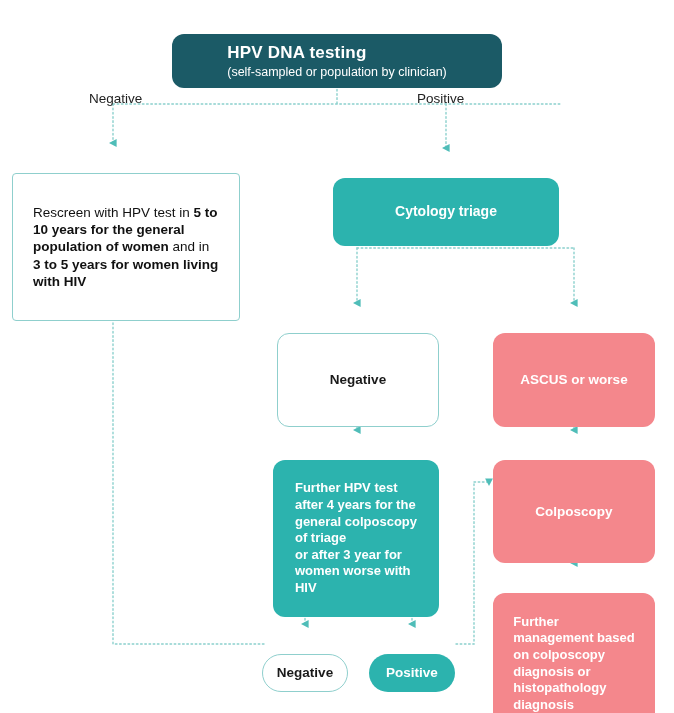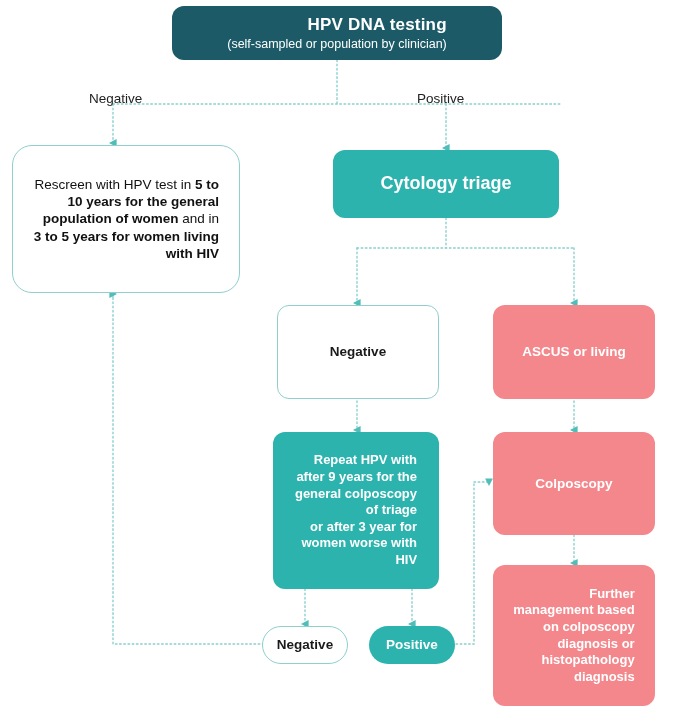--- a/index.html
+++ b/index.html
@@ -22,23 +22,24 @@
     width: 674px;
     height: 713px;
     pointer-events: none;
   }
   .node {
     position: absolute;
     box-sizing: border-box;
     display: flex;
     align-items: center;
     justify-content: center;
-    text-align: right;
+    text-align: left;
     line-height: 1.28;
     z-index: 2;
+    margin-top: 28px;
   }
   .node .txt { display: block; padding: 0 6px; }
 
   
   .n-header {
     background: #1b5a66;
     color: #ffffff;
     border-radius: 12px;
   }
   .n-header .t1 {
@@ -64,41 +65,41 @@
   .n-teal {
     background: #2cb3ae;
     color: #ffffff;
   }
   
   .n-pink {
     background: #f4878c;
     color: #ffffff;
   }
 
-  .rnd-16 { border-radius: 20px; }
+  .rnd-16 { border-radius: 4px; }
   .rnd-12 { border-radius: 12px; }
   .pill   { border-radius: 20px; }
 
   .lbl {
     position: absolute;
     font-size: 13.5px;
     color: #222222;
     z-index: 3;
     white-space: nowrap;
   }
 
   
   .n-rescreen {
     font-size: 13.5px;
     color: #111111;
     padding: 6px 14px;
   }
   .n-rescreen b { font-weight: bold; }
 
-  .fs-14b { font-size: 18px; font-weight: bold; }
+  .fs-14b { font-size: 14px; font-weight: bold; }
   .fs-13b { font-size: 13px; font-weight: bold; }
   .fs-135b { font-size: 13.5px; font-weight: bold; }
 </style>
 </head>
 <body>
 
 <div id="canvas">
 
   <svg id="wires" viewBox="0 0 674 713" xmlns="http://www.w3.org/2000/svg">
     <defs>
@@ -156,27 +157,27 @@
 
   <div class="node n-teal rnd-12 fs-14b" style="left:333px; top:150px; width:226px; height:68px;">
     <span class="txt">Cytology triage</span>
   </div>
 
   <div class="node n-outline rnd-12 fs-135b" style="left:277px; top:305px; width:162px; height:94px;">
     <span class="txt">Negative</span>
   </div>
 
   <div class="node n-pink rnd-12 fs-135b" style="left:493px; top:305px; width:162px; height:94px;">
-    <span class="txt">ASCUS or living</span>
+    <span class="txt">ASCUS or worse</span>
   </div>
 
   <div class="node n-teal rnd-12 fs-13b" style="left:273px; top:432px; width:166px; height:157px;">
     <span class="txt">
-      <span>Repeat HPV with</span><br>
-      <span>after 9 years for the</span><br>
+      <span>Further HPV test</span><br>
+      <span>after 4 years for the</span><br>
       <span>general colposcopy</span><br>
       <span>of triage</span><br>
       <span>or after 3 year for</span><br>
       <span>women worse with</span><br>
       <span>HIV</span>
     </span>
   </div>
 
   <div class="node n-pink rnd-12 fs-13b" style="left:493px; top:565px; width:162px; height:141px;">
     <span class="txt">

